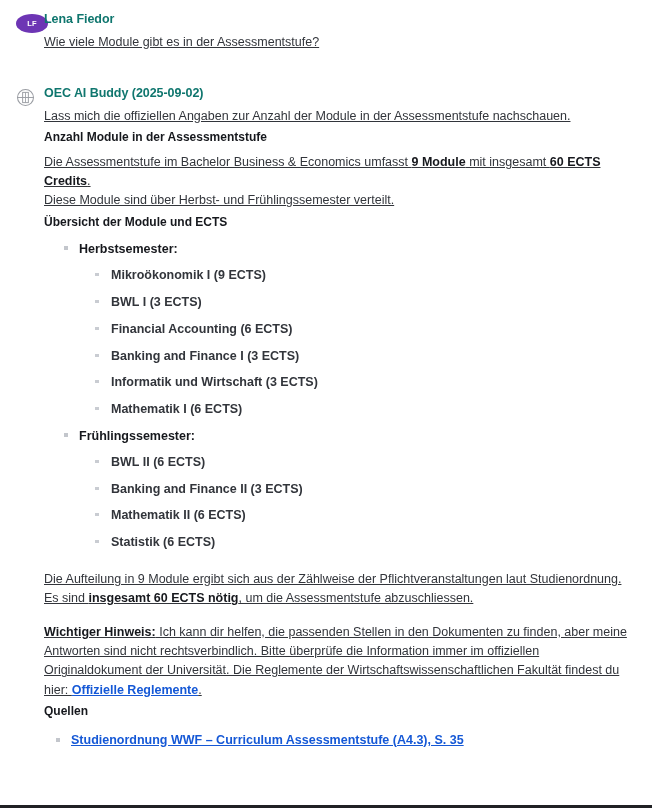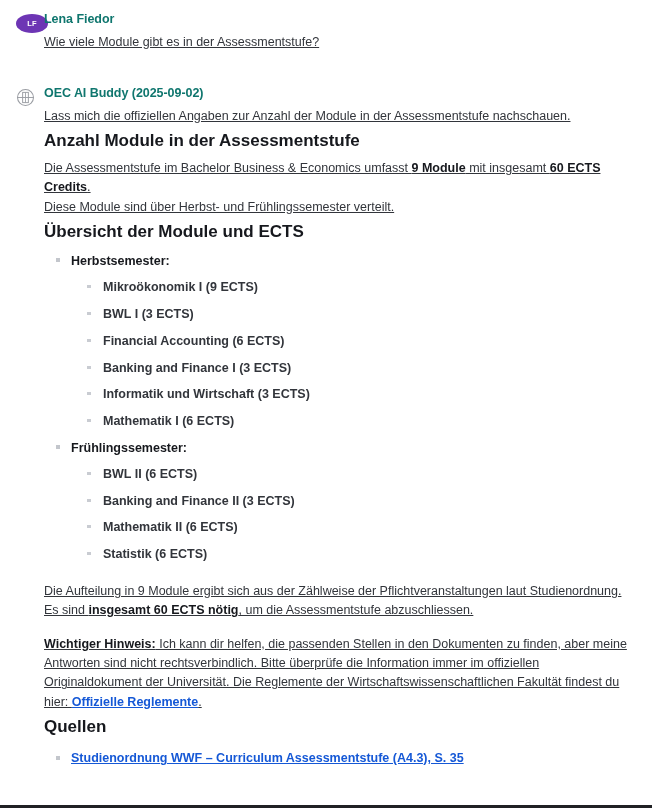--- a/index.html
+++ b/index.html
@@ -92,33 +92,33 @@
   }
   .chev {
     width: 11px;
     height: 11px;
     margin-left: 3px;
     flex: 0 0 11px;
   }
 
   
   h3.sec {
-    font-size: 17px;
+    font-size: 12px;
     font-weight: bold;
     color: #16181d;
     margin: 0 0 7px 0;
     line-height: 1.3;
   }
   .sec-gap { margin-top: 19px; }
   .sec-gap-sm { margin-top: 17px; }
 
   
   ul.lvl1 {
     list-style: none;
-    margin: 0;
+    margin: 8px;
     padding: 0 0 0 12px;
   }
   ul.lvl1 > li {
     position: relative;
     padding-left: 15px;
     margin-bottom: 0;
     font-size: 12.5px;
     line-height: 1.6;
   }
   ul.lvl1 > li::before {

